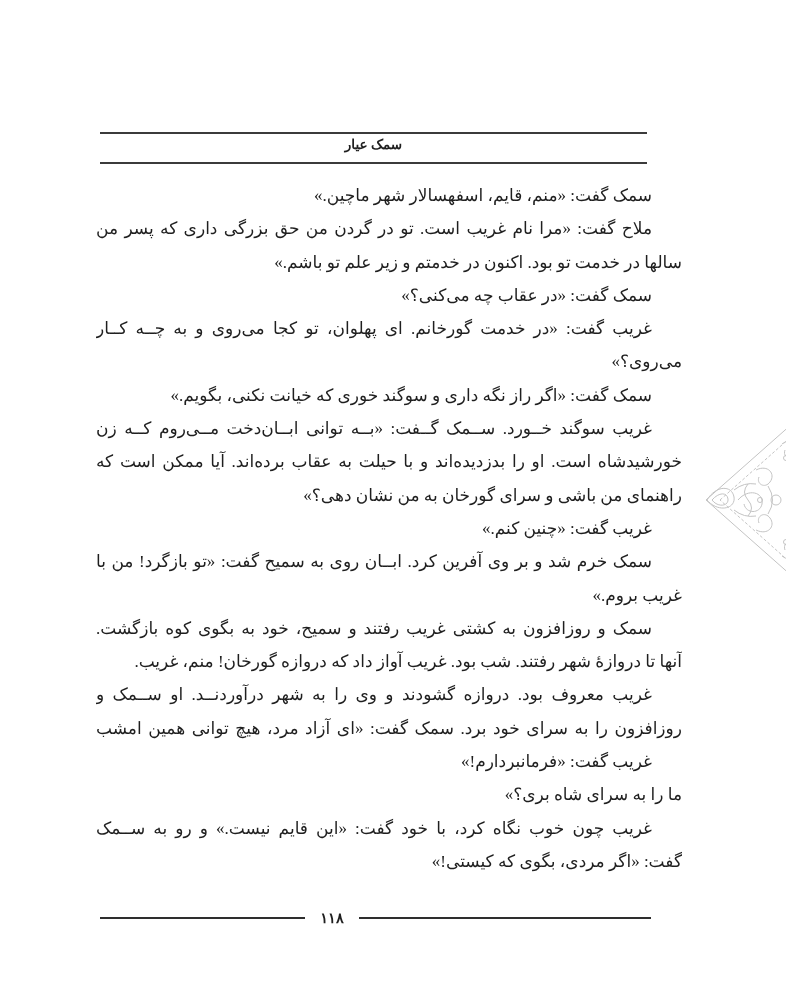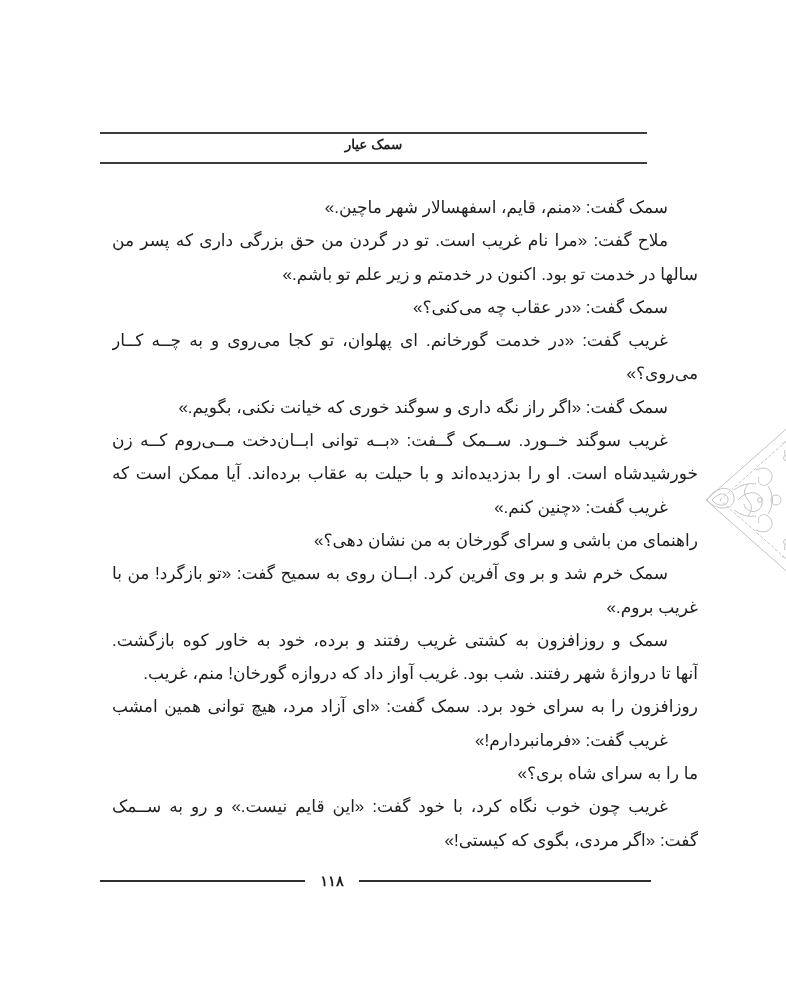--- a/index.html
+++ b/index.html
@@ -1,47 +1,47 @@
 <!DOCTYPE html>
 <html lang="fa"><head>
 <meta charset="utf-8">
 <style>
   html,body{margin:0;padding:0;}
   .page{
     position:relative;
     width:786px;height:1000px;
     background:#ffffff;
     overflow:hidden;
-    font-family:Liberation Sans, sans-serif;
+    font-family:Liberation Serif, serif;
     color:#1f1f1f;
   }
   
   .rule{position:absolute;left:100px;width:547px;height:1.5px;background:#3b3b3b;}
   .rule-top{top:132px;}
   .rule-bottom{top:162px;}
   .running-title{
     position:absolute;top:136px;left:100px;width:547px;
     text-align:center;font-size:13.5px;font-weight:bold;
     direction:rtl;letter-spacing:0.5px;
   }
   
   .body-text{
-    position:absolute;top:179px;left:112px;width:586px;
-    direction:rtl;font-size:17px;margin-top:12px;
+    position:absolute;top:179px;left:96px;width:586px;
+    direction:rtl;font-size:17px;
   }
   .line{
     height:33.3px;line-height:33.3px;
     text-align:justify;text-align-last:justify;
     white-space:normal;overflow:hidden;
   }
   .line.last{text-align-last:auto;}
   .line.first{padding-right:30px;}
   
   .footer{
-    position:absolute;top:868px;left:100px;width:560px;height:26px;
+    position:absolute;top:905px;left:100px;width:560px;height:26px;
     display:flex;align-items:center;
   }
   .fline{height:1.5px;background:#2e2e2e;}
   .fline-left{width:205px;}
   .fline-right{width:292px;}
   .pnum{
     width:34px;text-align:center;font-size:14.5px;font-weight:bold;
     margin:0 10px;direction:rtl;line-height:26px;
   }
   
@@ -59,26 +59,27 @@
   <div class="body-text">
       <div class="line first last">سمک گفت: «منم، قایم، اسفهسالار شهر ماچین.»</div>
       <div class="line first">ملاح گفت: «مرا نام غریب است. تو در گردن من حق بزرگی داری که پسر من</div>
       <div class="line last">سالها در خدمت تو بود. اکنون در خدمتم و زیر علم تو باشم.»</div>
       <div class="line first last">سمک گفت: «در عقاب چه می‌کنی؟»</div>
       <div class="line first">غریب گفت: «در خدمت گورخانم. ای پهلوان، تو کجا می‌روی و به چــه کــار</div>
       <div class="line last">می‌روی؟»</div>
       <div class="line first last">سمک گفت: «اگر راز نگه داری و سوگند خوری که خیانت نکنی، بگویم.»</div>
       <div class="line first">غریب سوگند خــورد. ســمک گــفت: «بــه توانی ابــان‌دخت مــی‌روم کــه زن</div>
       <div class="line">خورشیدشاه است. او را بدزدیده‌اند و با حیلت به عقاب برده‌اند. آیا ممکن است که</div>
+      <div class="line last">راهنمای من باشی و سرای گورخان به من نشان دهی؟»</div>
       <div class="line first last">غریب گفت: «چنین کنم.»</div>
-      <div class="line last">راهنمای من باشی و سرای گورخان به من نشان دهی؟»</div>
       <div class="line first">سمک خرم شد و بر وی آفرین کرد. ابــان روی به سمیح گفت: «تو بازگرد! من با</div>
       <div class="line last">غریب بروم.»</div>
-      <div class="line first">سمک و روزافزون به کشتی غریب رفتند و برده، خود به خاور کوه بازگشت.</div>
+      <div class="line first">سمک و روزافزون به کشتی غریب رفتند و سمیح، خود به بگوی کوه بازگشت.</div>
       <div class="line last">آنها تا دروازهٔ شهر رفتند. شب بود. غریب آواز داد که دروازه گورخان! منم، غریب.</div>
+      <div class="line first">غریب معروف بود. دروازه گشودند و وی را به شهر درآوردنــد. او ســمک و</div>
       <div class="line">روزافزون را به سرای خود برد. سمک گفت: «ای آزاد مرد، هیچ توانی همین امشب</div>
       <div class="line first last">غریب گفت: «فرمانبردارم!»</div>
       <div class="line last">ما را به سرای شاه بری؟»</div>
       <div class="line first">غریب چون خوب نگاه کرد، با خود گفت: «این قایم نیست.» و رو به ســمک</div>
       <div class="line last">گفت: «اگر مردی، بگوی که کیستی!»</div>
     </div>
 
   <svg class="ornament" width="220" height="200" viewBox="0 0 220 200">
     <g fill="none" stroke="#9c9c9c" stroke-width="1" opacity="0.6">
       <path d="M8,100 L112,8 L216,100 L112,192 Z"></path>

